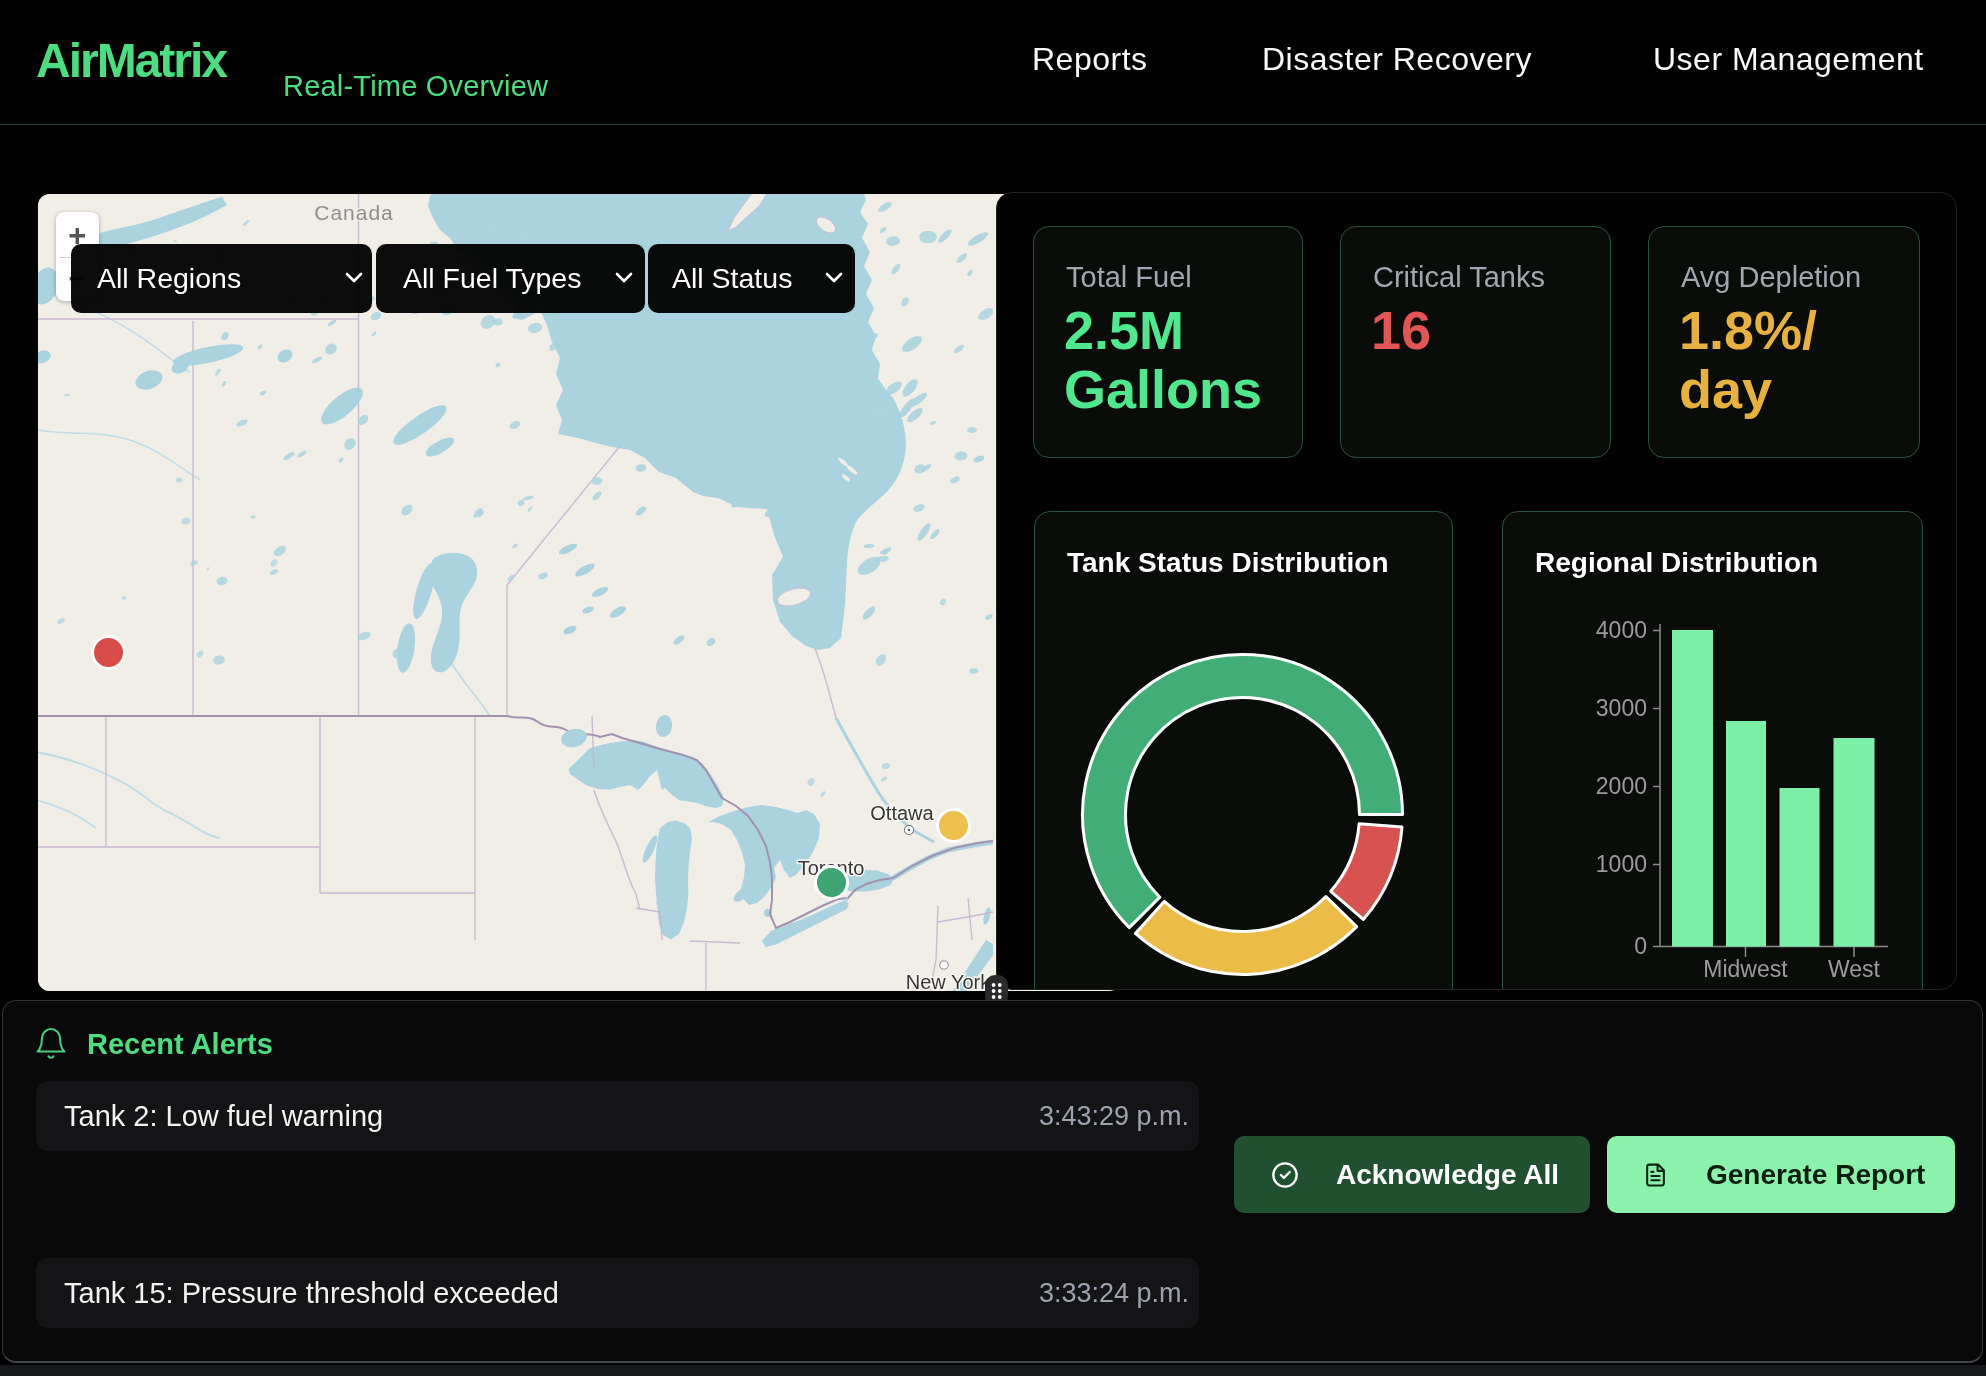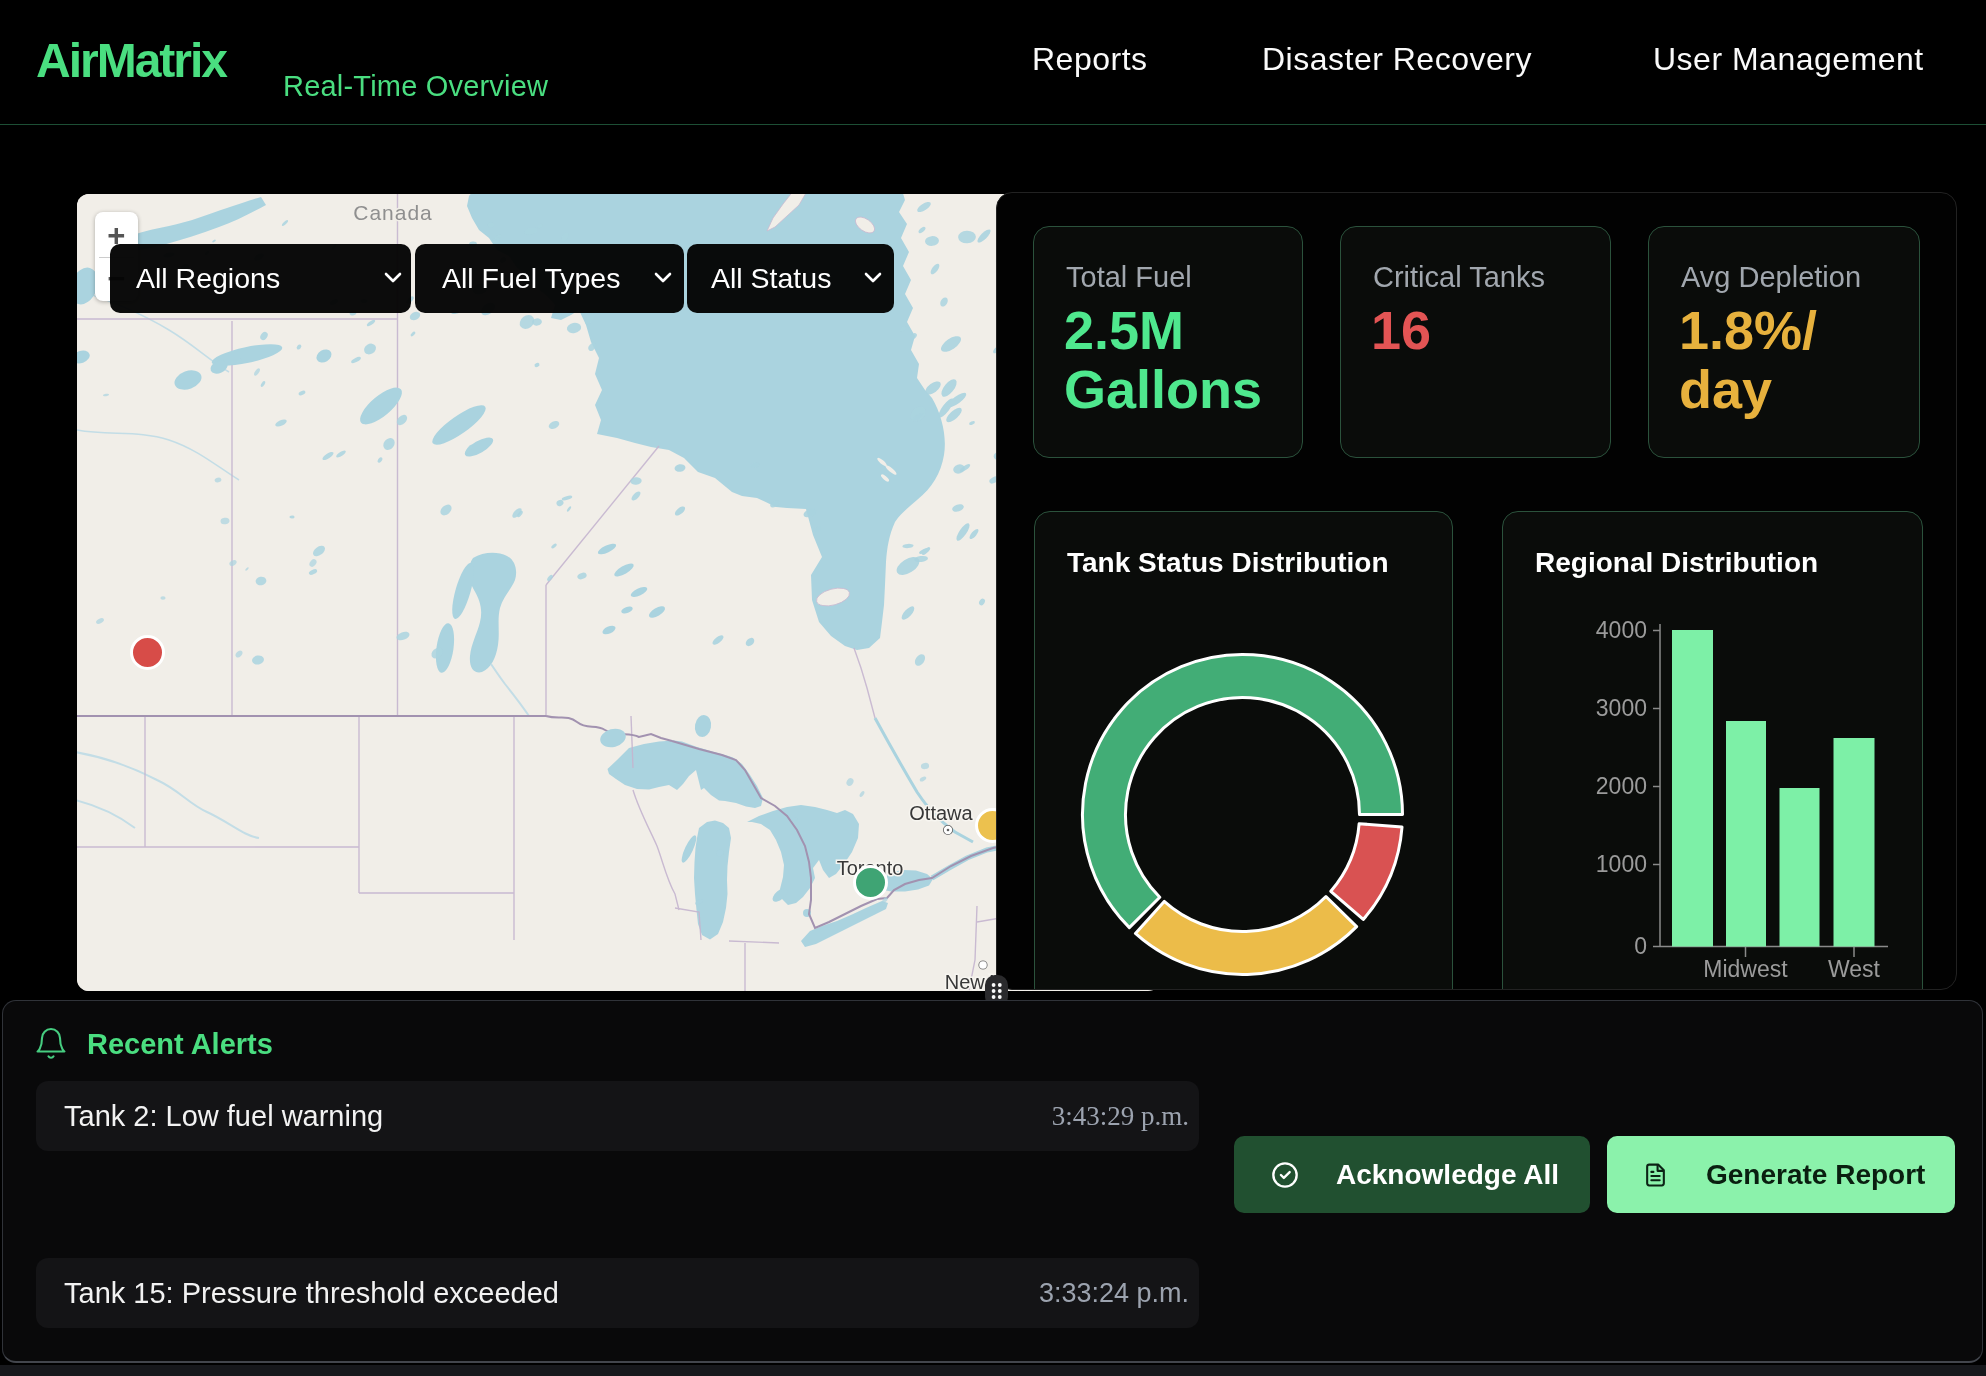--- a/index.html
+++ b/index.html
@@ -11,21 +11,21 @@
 <body>
 <div id="page">
 
   <div class="abs" style="left:0;top:0;width:1986px;height:125px;background:#000;border-bottom:1px solid #1d4f35;"></div>
   <div class="abs" style="left:36px;top:33px;font-size:48px;font-weight:bold;color:#4ade80;letter-spacing:-2px;">AirMatrix</div>
   <div class="abs" style="left:283px;top:70px;font-size:29px;color:#4ade80;letter-spacing:0.2px;">Real-Time Overview</div>
   <div class="abs" style="left:1032px;top:41px;font-size:32px;color:#fafafa;letter-spacing:0.5px;">Reports</div>
   <div class="abs" style="left:1262px;top:41px;font-size:32px;color:#fafafa;letter-spacing:0.5px;">Disaster Recovery</div>
   <div class="abs" style="left:1653px;top:41px;font-size:32px;color:#fafafa;letter-spacing:0.5px;">User Management</div>
 
-  <div class="abs" style="left:38px;top:194px;width:1083px;height:797px;border-radius:12px;overflow:hidden;background:#f1eee8;margin-left:39px;">
+  <div class="abs" style="left:38px;top:194px;width:1083px;height:797px;border-radius:12px;overflow:hidden;background:#f1eee8;">
     <svg width="955" height="797" viewBox="38 194 955 797">
       <rect x="38" y="194" width="955" height="797" fill="#f1eee8"></rect>
 
       <path fill="#aad3df" d="M435,190 L863,190 L866,200 L860,212 L868,224 L862,238 L870,252 L864,266 L872,280 L866,294 L874,308 L868,322 L876,336 L872,350 L880,364 L878,378 L886,390 L893,398
         C903,415 908,437 905,455 C902,473 893,488 878,500 C870,507 862,513 856,522 C850,535 848,548 847,562 L846,585 L845,605 L843,622 L841,638 L830,648 L818,650 L806,646 L792,636 L780,622 L773,600 L772,575 L783,557 L774,535
         L767,509 L748,508 L737,507 L718,498 L703,496 L693,492 L676,478 L659,472 L645,458 L630,450 L612,447 L596,443 L578,438 L558,434
         L562,420 L556,405 L563,390 L556,374 L560,358 L552,342 L547,325 L540,310 L532,315 L522,320 L512,318 L516,305 L508,296 L498,288 L490,276 L478,268 L470,256 L458,250 L450,238 L440,230 L433,218 L428,206 L430,196 Z"></path>
 
       <path fill="#f1eee8" stroke="#c9bad1" stroke-width="0.8" d="M755,190 L767,193 L760,205 L748,216 L736,227 L728,231 L734,218 L744,204 Z"></path>
       <ellipse cx="826" cy="225" rx="11" ry="6" fill="#f1eee8" stroke="#c9bad1" stroke-width="0.8" transform="rotate(35 826 225)"></ellipse>
@@ -363,21 +363,21 @@
 
   <div class="abs" style="left:2px;top:1000px;width:1981px;height:363px;background:#09090a;border:1.5px solid #303339;border-bottom:2px solid #43464d;border-radius:14px;"></div>
   <svg class="abs" style="left:32.7px;top:1026px;" width="36" height="33" viewBox="0 0 24 22" preserveAspectRatio="none">
     <path d="M6 8a6 6 0 0 1 12 0c0 7 3 9 3 9H3s3-2 3-9" fill="none" stroke="#46cd80" stroke-width="1.4" stroke-linecap="round" stroke-linejoin="round"></path>
     <path d="M10.3 20.2a1.94 1.94 0 0 0 3.4 0" fill="none" stroke="#46cd80" stroke-width="1.4" stroke-linecap="round"></path>
   </svg>
   <div class="abs" style="left:87px;top:1028px;font-size:29px;font-weight:bold;color:#4ade80;">Recent Alerts</div>
 
   <div class="abs" style="left:36px;top:1081px;width:1163px;height:70px;background:#141416;border-radius:12px;">
     <div style="position:absolute;left:28px;top:0;line-height:70px;font-size:29px;color:#f2f2f2;">Tank 2: Low fuel warning</div>
-    <div style="position:absolute;right:10px;top:0;line-height:70px;font-size:27px;color:#9ca3af;font-family:Liberation Serif, serif;">3:43:29 p.m.</div>
+    <div style="position:absolute;right:10px;top:0;line-height:70px;font-size:27px;color:#9ca3af;">3:43:29 p.m.</div>
   </div>
   <div class="abs" style="left:36px;top:1258px;width:1163px;height:70px;background:#141416;border-radius:12px;">
     <div style="position:absolute;left:28px;top:0;line-height:70px;font-size:29px;color:#f2f2f2;">Tank 15: Pressure threshold exceeded</div>
     <div style="position:absolute;right:10px;top:0;line-height:70px;font-size:27px;color:#9ca3af;">3:33:24 p.m.</div>
   </div>
 
   <div class="abs" style="left:1234px;top:1136px;width:356px;height:77px;background:#215030;border-radius:10px;">
     <svg style="position:absolute;left:37px;top:25px;" width="28" height="28" viewBox="0 0 24 24">
       <circle cx="12" cy="12" r="10" fill="none" stroke="#fff" stroke-width="2"></circle>
       <path d="m8.5 12 2.5 2.5 5-5" fill="none" stroke="#fff" stroke-width="2" stroke-linecap="round" stroke-linejoin="round"></path>

